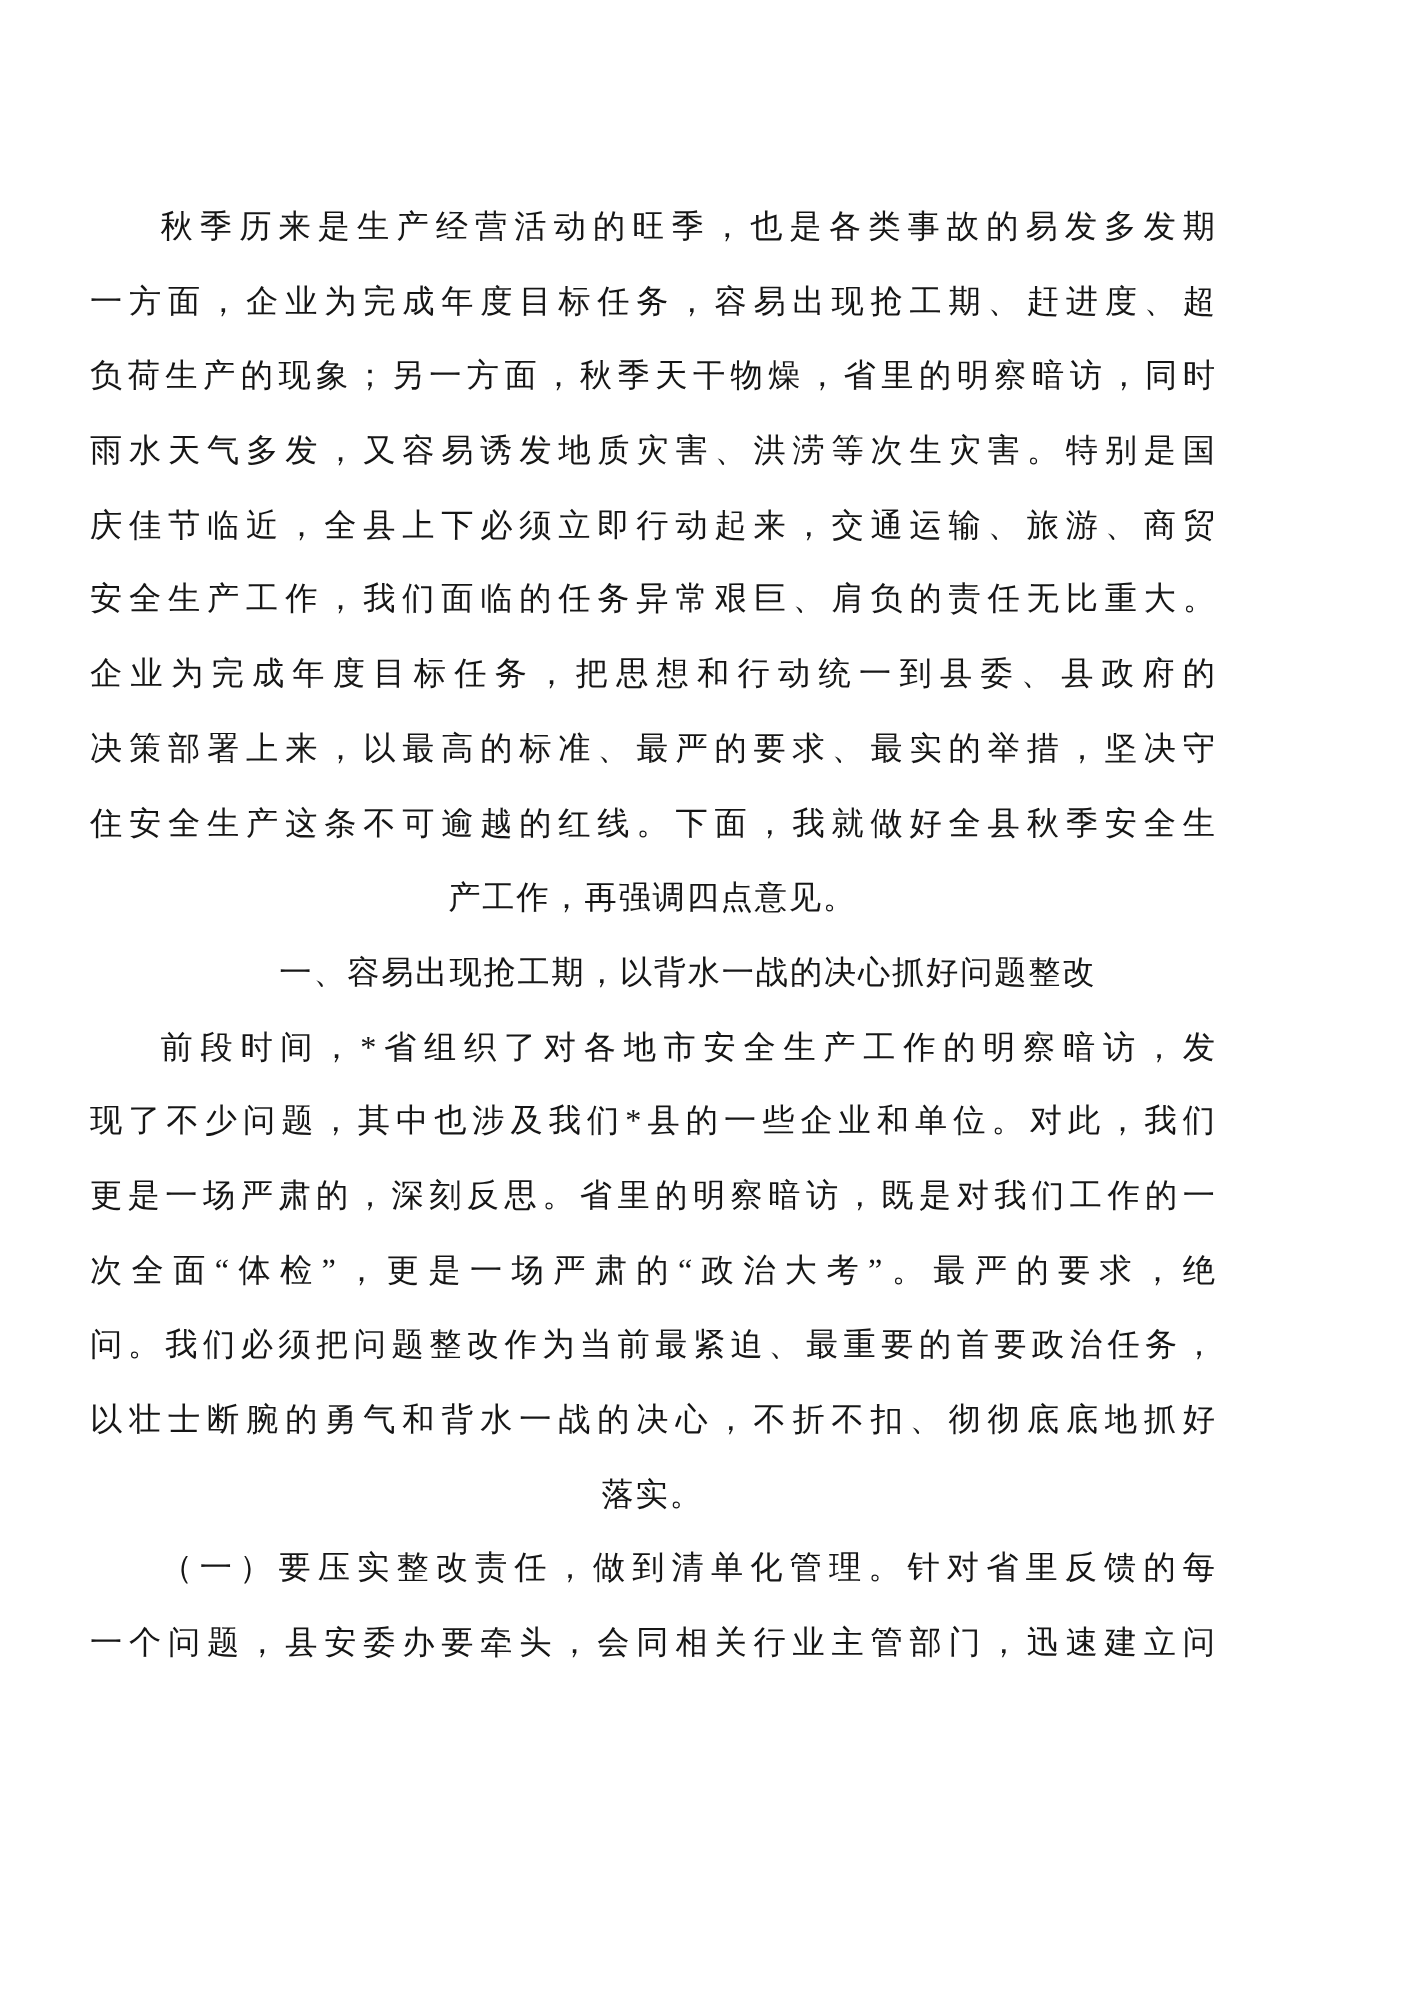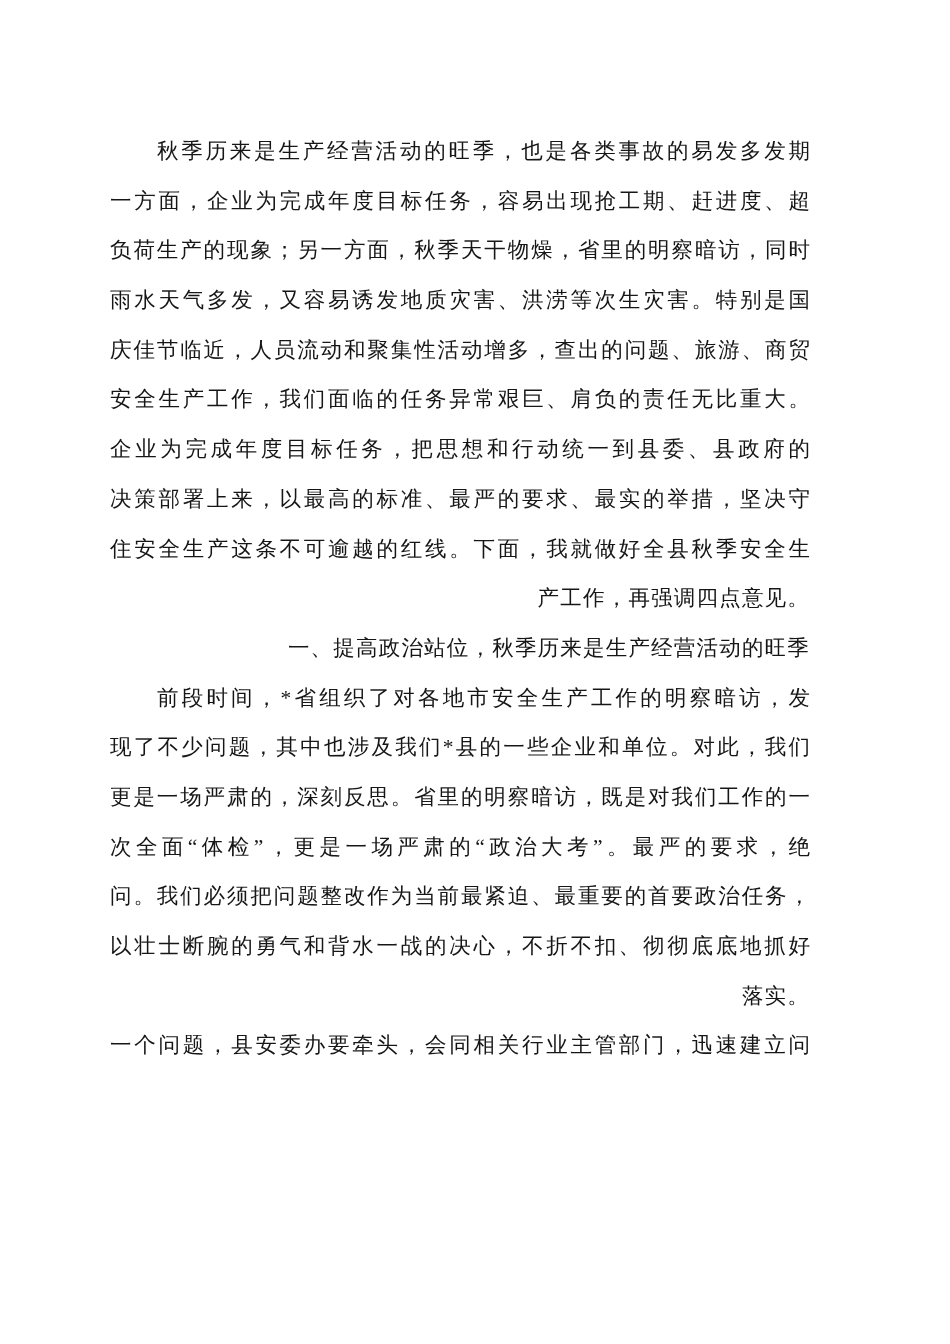--- a/index.html
+++ b/index.html
@@ -8,71 +8,72 @@
   }
   body {
     width: 950px;
     height: 1344px;
     overflow: hidden;
   }
   .page {
     box-sizing: border-box;
     width: 950px;
     height: 1344px;
-    padding: 127px 140px 0 110px;
+    padding: 127px 140px 0 60px;
     font-family: "Liberation Serif", "DejaVu Serif", serif;
   }
   .paragraph {
     margin: 0;
     padding: 0;
   }
   .line {
     height: 49.7px;
     line-height: 49.7px;
     font-size: 21.5px;
     white-space: normal;
     overflow: visible;
   }
   .line.just {
     text-align: justify;
     text-align-last: justify;
     text-justify: inter-character;
   }
   .line.end {
-    text-align: right;
+    text-align: center;
     letter-spacing: 1.2px;
   }
   .line.indent {
     text-indent: 47px;
   }
 </style>
 </head>
 <body style="background: rgb(255, 255, 255);">
 
 <div class="page" style="background: rgb(255, 255, 255); color: rgb(22, 22, 22);">
     <div class="paragraph">
       <div class="line just indent">秋季历来是生产经营活动的旺季，也是各类事故的易发多发期</div>
       <div class="line just">一方面，企业为完成年度目标任务，容易出现抢工期、赶进度、超</div>
       <div class="line just">负荷生产的现象；另一方面，秋季天干物燥，省里的明察暗访，同时</div>
       <div class="line just">雨水天气多发，又容易诱发地质灾害、洪涝等次生灾害。特别是国</div>
-      <div class="line just">庆佳节临近，人员流动和聚集性活动增多，查出的问题、旅游、商贸</div>
+      <div class="line just">庆佳节临近，全县上下必须立即行动起来，交通运输、旅游、商贸</div>
       <div class="line just">安全生产工作，我们面临的任务异常艰巨、肩负的责任无比重大。</div>
       <div class="line just">企业为完成年度目标任务，把思想和行动统一到县委、县政府的</div>
       <div class="line just">决策部署上来，以最高的标准、最严的要求、最实的举措，坚决守</div>
       <div class="line just">住安全生产这条不可逾越的红线。下面，我就做好全县秋季安全生</div>
       <div class="line end">产工作，再强调四点意见。</div>
     </div>
     <div class="paragraph">
-      <div class="line end indent">一、提高政治站位，秋季历来是生产经营活动的旺季</div>
+      <div class="line end indent">一、容易出现抢工期，以背水一战的决心抓好问题整改</div>
     </div>
     <div class="paragraph">
       <div class="line just indent">前段时间，*省组织了对各地市安全生产工作的明察暗访，发</div>
       <div class="line just">现了不少问题，其中也涉及我们*县的一些企业和单位。对此，我们</div>
       <div class="line just">更是一场严肃的，深刻反思。省里的明察暗访，既是对我们工作的一</div>
       <div class="line just">次全面“体检”，更是一场严肃的“政治大考”。最严的要求，绝</div>
       <div class="line just">问。我们必须把问题整改作为当前最紧迫、最重要的首要政治任务，</div>
       <div class="line just">以壮士断腕的勇气和背水一战的决心，不折不扣、彻彻底底地抓好</div>
       <div class="line end">落实。</div>
     </div>
     <div class="paragraph">
+      <div class="line just indent">（一）要压实整改责任，做到清单化管理。针对省里反馈的每</div>
       <div class="line just">一个问题，县安委办要牵头，会同相关行业主管部门，迅速建立问</div>
     </div>
   </div>
 
 </body></html>

